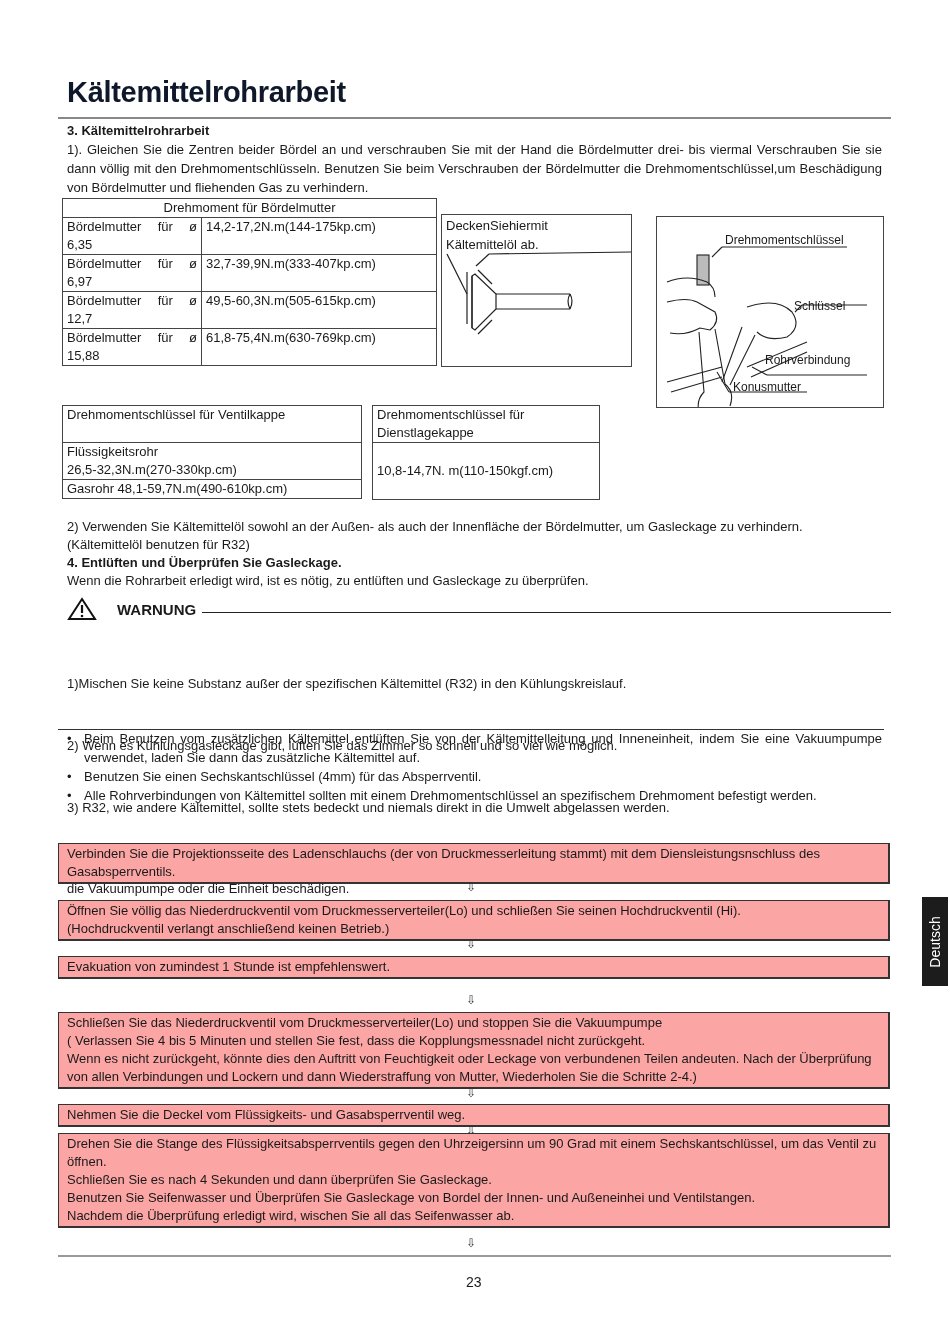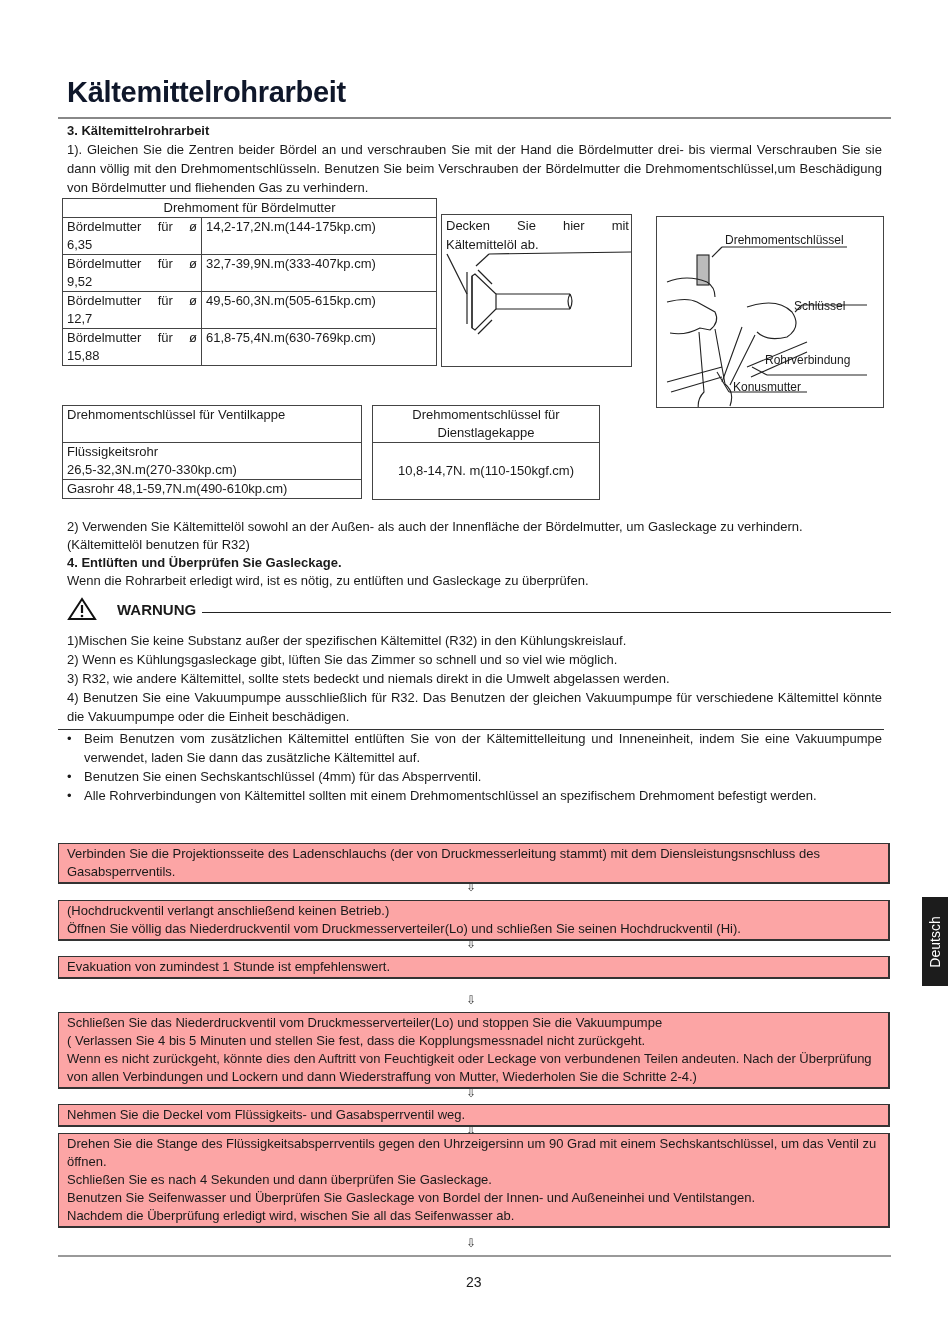--- a/index.html
+++ b/index.html
@@ -11,35 +11,35 @@
   .h3 { left: 67px; top: 123px; font-weight: bold; font-size: 13px; }
   .para { left: 67px; top: 140px; width: 815px; line-height: 19px; text-align: justify; text-align-last: left; }
   table { border-collapse: collapse; }
   td { border: 1px solid #444; padding: 0 4px; vertical-align: top; line-height: 18px; font-size: 13px; }
   .t1 { left: 62px; top: 198px; width: 375px; }
   .t1 td.lbl { width: 130px; }
   .t1 td.lbl .r1 { display: flex; justify-content: space-between; }
   .t1 td.head { text-align: center; }
   .oilbox { left: 441px; top: 214px; width: 189px; height: 152px; border: 1px solid #444; border-top: none; }
   .oilbox .txt { position: absolute; left: 4px; top: 2px; width: 183px; line-height: 19px; }
-  .oilbox .txt .r1 { display: flex; justify-content: space-between; }
+  .oilbox .txt .r1 { display: flex; }
   .oilbox .topline { position: absolute; left: -1px; top: 0; width: 190px; border-top: 1px solid #444; }
   .figbox { left: 656px; top: 216px; width: 226px; height: 190px; border: 1px solid #444; }
   .figlbl { position: absolute; font-size: 12px; }
   .t2 { left: 62px; top: 405px; width: 300px; }
   .t3 { left: 372px; top: 405px; width: 228px; }
-  .t3 td { text-align: center; }
+  .t3 td { }
   .p2 { left: 67px; top: 518px; width: 820px; line-height: 18px; }
   .h4 { left: 67px; top: 555px; font-weight: bold; }
   .p4 { left: 67px; top: 573px; }
   .warn { left: 67px; top: 597px; display: flex; align-items: center; }
   .warn .lbl { font-weight: bold; font-size: 15px; margin-left: 20px; }
   .warn-line { left: 202px; top: 612px; width: 689px; border-top: 1px solid #222; }
   .wlist { left: 67px; top: 631px; width: 815px; line-height: 19px; }
-  .wlist div { text-align: justify; }
+  .wlist div { text-align: justify; margin-top: 43px; }
   .rule-mid { left: 58px; top: 729px; width: 826px; border-top: 1px solid #333; }
   .blist { left: 67px; top: 729px; width: 815px; line-height: 19px; }
   .blist .bi { display: flex; }
   .blist .dot { width: 17px; flex: none; }
   .blist .bt { flex: 1; text-align: justify; text-align-last: left; }
   .step { position: absolute; left: 58px; width: 821px; border: 1px solid #333; border-right: 2px solid #333; border-bottom: 2px solid #333;
           padding: 1px 0 1px 8px; line-height: 18px; background: #fca5a5; }
   .arrow { position: absolute; left: 466px; font-size: 12px; color: #333; }
   .rule-bot { left: 58px; top: 1255px; width: 833px; border-top: 2px solid #999; }
   .pagenum { left: 466px; top: 1274px; font-size: 14px; }
@@ -70,21 +70,21 @@
         </td>
     <td>14,2-17,2N.m(144-175kp.cm)</td>
   </tr>
   <tr>
     <td class="lbl">
           <div class="r1">
             <span>Bördelmutter</span>
             <span>für</span>
             <span>ø</span>
           </div>
-          <div>9,52</div>
+          <div>6,97</div>
         </td>
     <td>32,7-39,9N.m(333-407kp.cm)</td>
   </tr>
   <tr>
     <td class="lbl">
           <div class="r1">
             <span>Bördelmutter</span>
             <span>für</span>
             <span>ø</span>
           </div>
@@ -234,22 +234,22 @@
       <span class="bt">Alle Rohrverbindungen von Kältemittel sollten mit einem Drehmomentschlüssel an spezifischem Drehmoment befestigt werden.</span>
     </div>
 </div>
 
 <div class="step" style="top:843px">
   <div>Verbinden Sie die Projektionsseite des Ladenschlauchs (der von Druckmesserleitung stammt) mit dem Diensleistungsnschluss des Gasabsperrventils.</div>
 </div>
 <div class="arrow" style="top:880px">⇩</div>
 
 <div class="step" style="top:900px">
+  <div>Öffnen Sie völlig das Niederdruckventil vom Druckmesserverteiler(Lo) und schließen Sie seinen Hochdruckventil (Hi).</div>
   <div>(Hochdruckventil verlangt anschließend keinen Betrieb.)</div>
-  <div>Öffnen Sie völlig das Niederdruckventil vom Druckmesserverteiler(Lo) und schließen Sie seinen Hochdruckventil (Hi).</div>
 </div>
 <div class="arrow" style="top:937px">⇩</div>
 
 <div class="step" style="top:956px">
   <div>Evakuation von zumindest 1 Stunde ist empfehlenswert.</div>
 </div>
 <div class="arrow" style="top:993px">⇩</div>
 
 <div class="step" style="top:1012px">
   <div>Schließen Sie das Niederdruckventil vom Druckmesserverteiler(Lo) und stoppen Sie die Vakuumpumpe</div>

